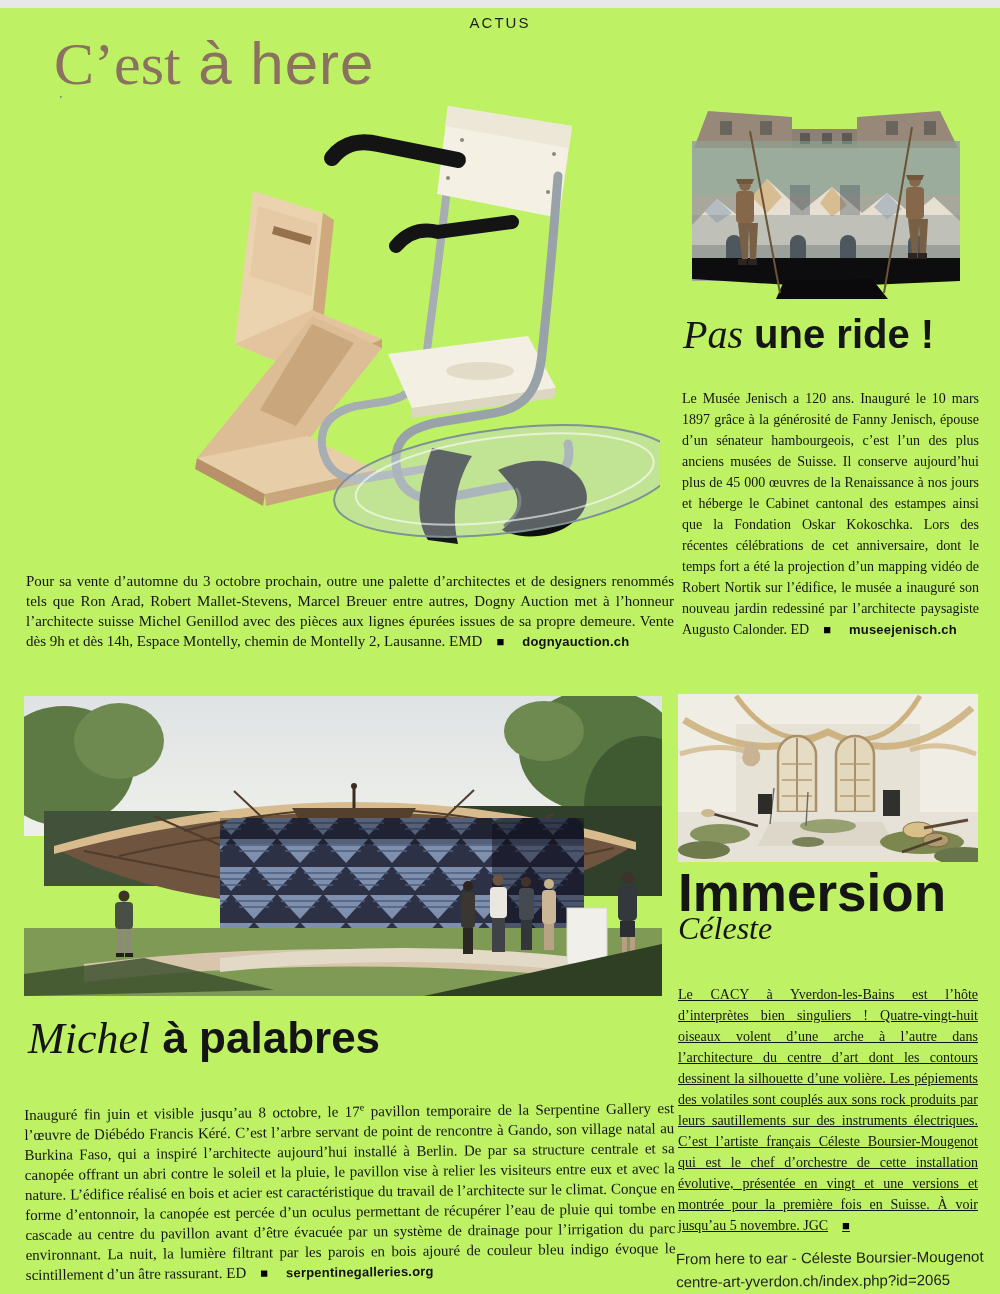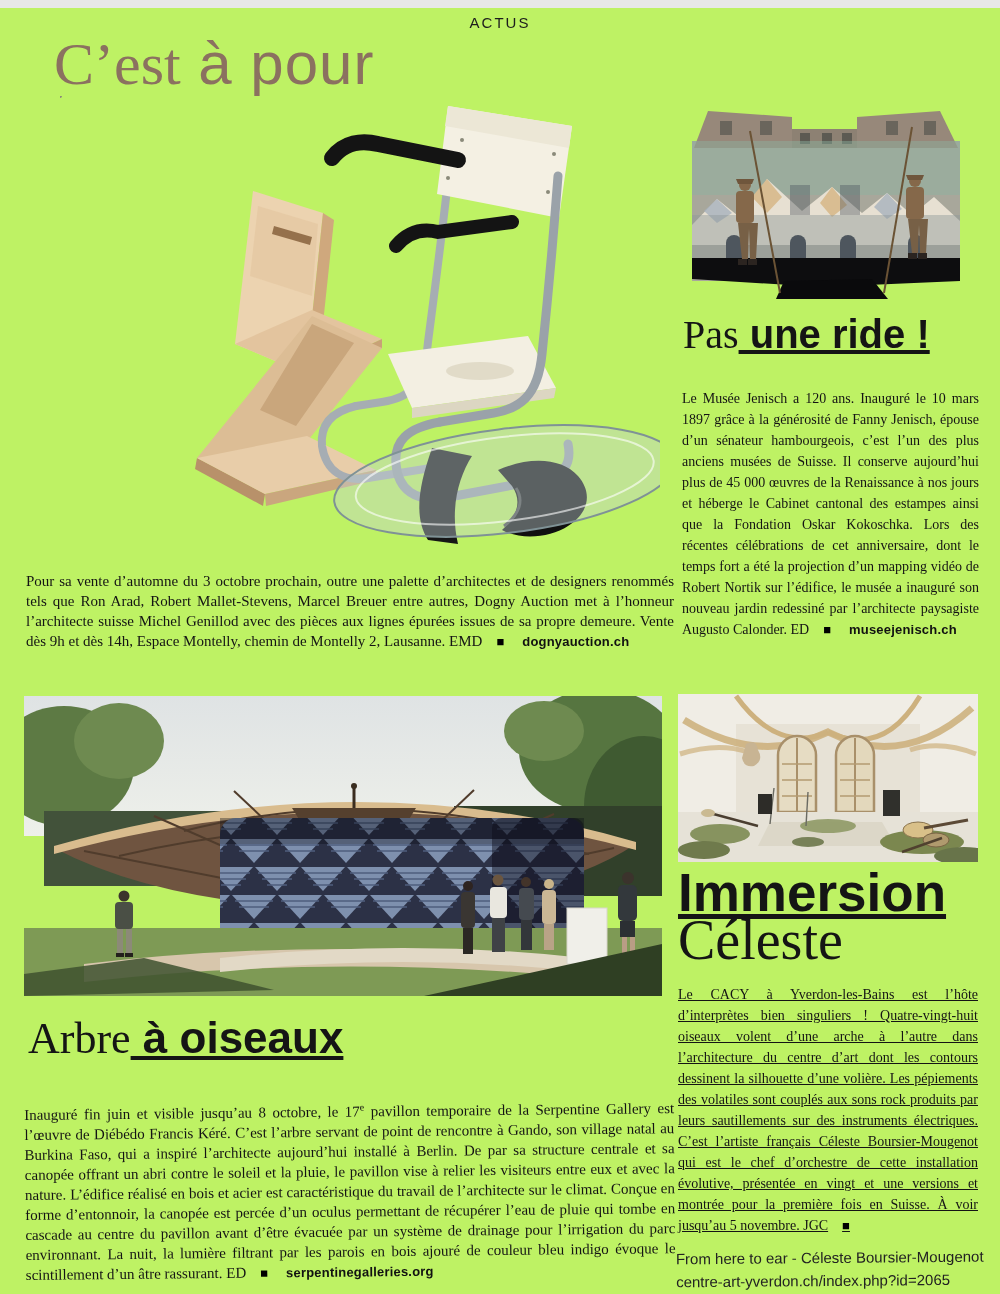--- a/index.html
+++ b/index.html
@@ -6,28 +6,28 @@
   body{background:#e8e8e8;font-family:"Liberation Serif",serif;}
   .page{position:relative;width:1000px;height:1294px;background:#bef264;margin:8px auto;overflow:hidden;color:#1a1a1a;}
 
   .kicker{position:absolute;top:6px;left:0;width:1000px;text-align:center;
     font-family:"Liberation Sans",sans-serif;font-size:15px;letter-spacing:2px;color:#1d1d1d;}
 
   .pagetitle{position:absolute;top:26px;left:54px;font-size:60px;line-height:1;color:#8b7160;white-space:nowrap;}
   .pagetitle .serif{font-family:Liberation Serif, serif;}
   .pagetitle .sans{font-family:"Liberation Sans",sans-serif;letter-spacing:1px;}
 
-  .h-sans{font-family:"Liberation Sans",sans-serif;font-weight:700;color:#151515;text-decoration:underline;}
-  .h-it{font-family:"Liberation Serif",serif;font-weight:400;color:#151515;}
+  .h-sans{font-family:"Liberation Sans",sans-serif;font-weight:700;color:#151515;}
+  .h-it{font-family:"Liberation Serif",serif;font-style:italic;font-weight:400;color:#151515;}
 
   .head-enc{position:absolute;left:28px;top:484px;font-size:42px;line-height:1;white-space:nowrap;}
   .head-ride{position:absolute;left:683px;top:306px;font-size:40px;line-height:1;white-space:nowrap;}
   .head-arbre{position:absolute;left:28px;top:1008px;font-size:44px;line-height:1;white-space:nowrap;}
   .head-imm1{position:absolute;left:678px;top:858px;font-size:53px;line-height:1;}
-  .head-imm2{position:absolute;left:678px;top:904px;font-size:56px;line-height:1;}
+  .head-imm2{position:absolute;left:678px;top:904px;font-size:32px;line-height:1;}
 
   .body-l{position:absolute;font-size:15px;line-height:20px;text-align:justify;color:#141414;}
   .body-r{position:absolute;font-size:14px;line-height:21px;text-align:justify;color:#141414;}
   .enc-body{left:26px;top:548px;width:648px;}
   .arbre-body{left:24px;top:1078px;width:650px;transform:rotate(-0.6deg);transform-origin:0 0;}
   .ride-body{left:682px;top:366px;width:297px;}
   .imm-body{left:678px;top:962px;width:300px;text-decoration:underline;}
 
   .endmark{font-family:"Liberation Sans",sans-serif;font-size:13px;color:#000;margin:0 18px 0 14px;}
   .site{font-family:"Liberation Sans",sans-serif;font-weight:700;font-size:13px;color:#111;letter-spacing:.2px;}
@@ -43,21 +43,21 @@
   .img-interior{left:678px;top:686px;}
 </style>
 </head>
 <body>
 
 <div class="page">
 
   <div class="kicker">ACTUS</div>
 
   <div class="pagetitle">
-    <span class="serif">C’est</span><span class="sans"> à pour</span>
+    <span class="serif">C’est</span><span class="sans"> à here</span>
   </div>
 
   <svg class="img img-furniture" width="600" height="472" viewBox="0 0 600 472">
     <g>
       <polygon points="193,95 263,117 246,278 175,248" fill="#ecd3b0"></polygon>
       <polygon points="263,117 274,124 257,284 246,278" fill="#cfa87d"></polygon>
       <polygon points="198,110 258,128 252,200 190,180" fill="#e2c49e" opacity=".6"></polygon>
       <polygon points="214,130 252,141 250,149 212,138" fill="#95714c"></polygon>
       <polygon points="175,248 246,278 322,243 252,214" fill="#e3c49e"></polygon>
       <polygon points="246,278 322,243 322,252 248,288" fill="#c8a277"></polygon>
@@ -230,21 +230,21 @@
         <rect x="596" y="225" width="15" height="16" fill="#2b2f33"></rect>
       <rect x="598" y="241" width="5" height="20" fill="#b99d85"></rect>
         <rect x="606" y="241" width="5" height="20" fill="#b99d85"></rect>
       <rect x="543" y="212" width="40" height="56" fill="#f0efe9" stroke="#d8d5cb"></rect>
     </g>
     <polygon points="0,278 120,262 250,294 0,300" fill="#3e512f" opacity=".85"></polygon>
     <polygon points="400,300 638,248 638,300" fill="#2f3f23"></polygon>
   </svg>
 
   <div class="head-arbre">
-    <span class="h-it">Arbre</span><span class="h-sans"> à oiseaux</span>
+    <span class="h-it">Michel</span><span class="h-sans"> à palabres</span>
   </div>
   <p class="body-l arbre-body">
     <span>Inauguré fin juin et visible jusqu’au 8 octobre, le 17</span><sup>e</sup><span> pavillon temporaire de la Serpentine Gallery est l’œuvre de Diébédo Francis Kéré. C’est l’arbre servant de point de rencontre à Gando, son village natal au Burkina Faso, qui a inspiré l’architecte aujourd’hui installé à Berlin. De par sa structure centrale et sa canopée offrant un abri contre le soleil et la pluie, le pavillon vise à relier les visiteurs entre eux et avec la nature. L’édifice réalisé en bois et acier est caractéristique du travail de l’architecte sur le climat. Conçue en forme d’entonnoir, la canopée est percée d’un oculus permettant de récupérer l’eau de pluie qui tombe en cascade au centre du pavillon avant d’être évacuée par un système de drainage pour l’irrigation du parc environnant. La nuit, la lumière filtrant par les parois en bois ajouré de couleur bleu indigo évoque le scintillement d’un âtre rassurant. ED</span><span class="endmark">■</span><span class="site">serpentinegalleries.org</span>
   </p>
 
   <svg class="img img-interior" width="300" height="168" viewBox="0 0 300 168">
     <rect x="0" y="0" width="300" height="168" fill="#f0ede5"></rect>
     <rect x="58" y="30" width="184" height="90" fill="#e7e2d6"></rect>
     <g stroke="#cdb17e" fill="none">
       <path d="M6,26 Q80,72 150,38 Q225,76 294,14" stroke-width="7" opacity=".9"></path>

